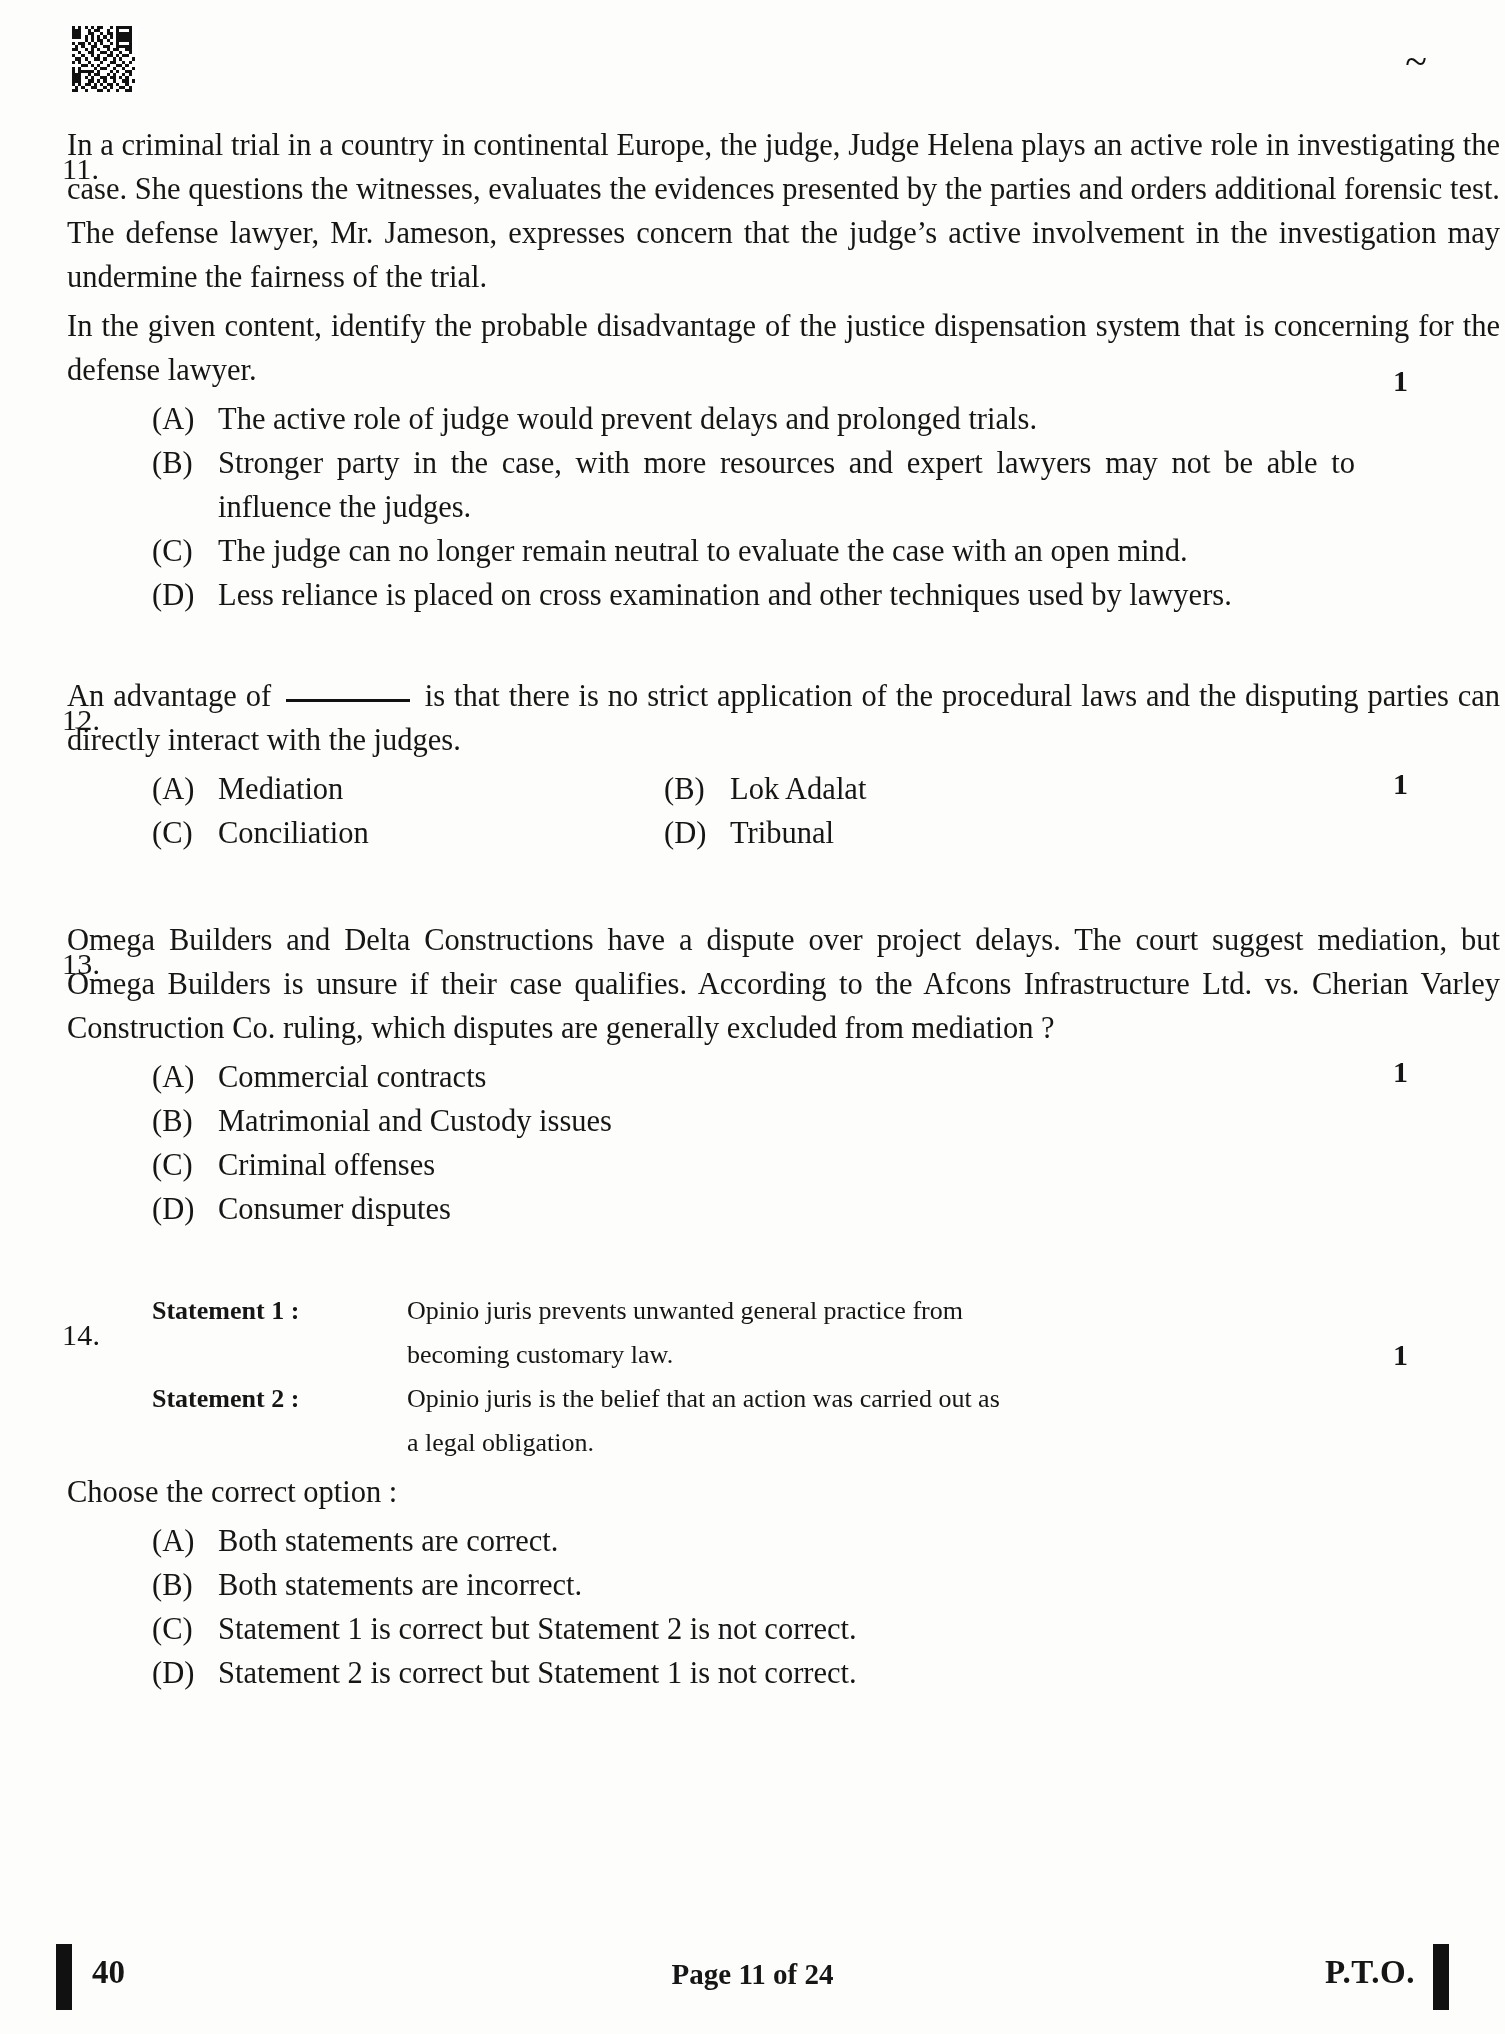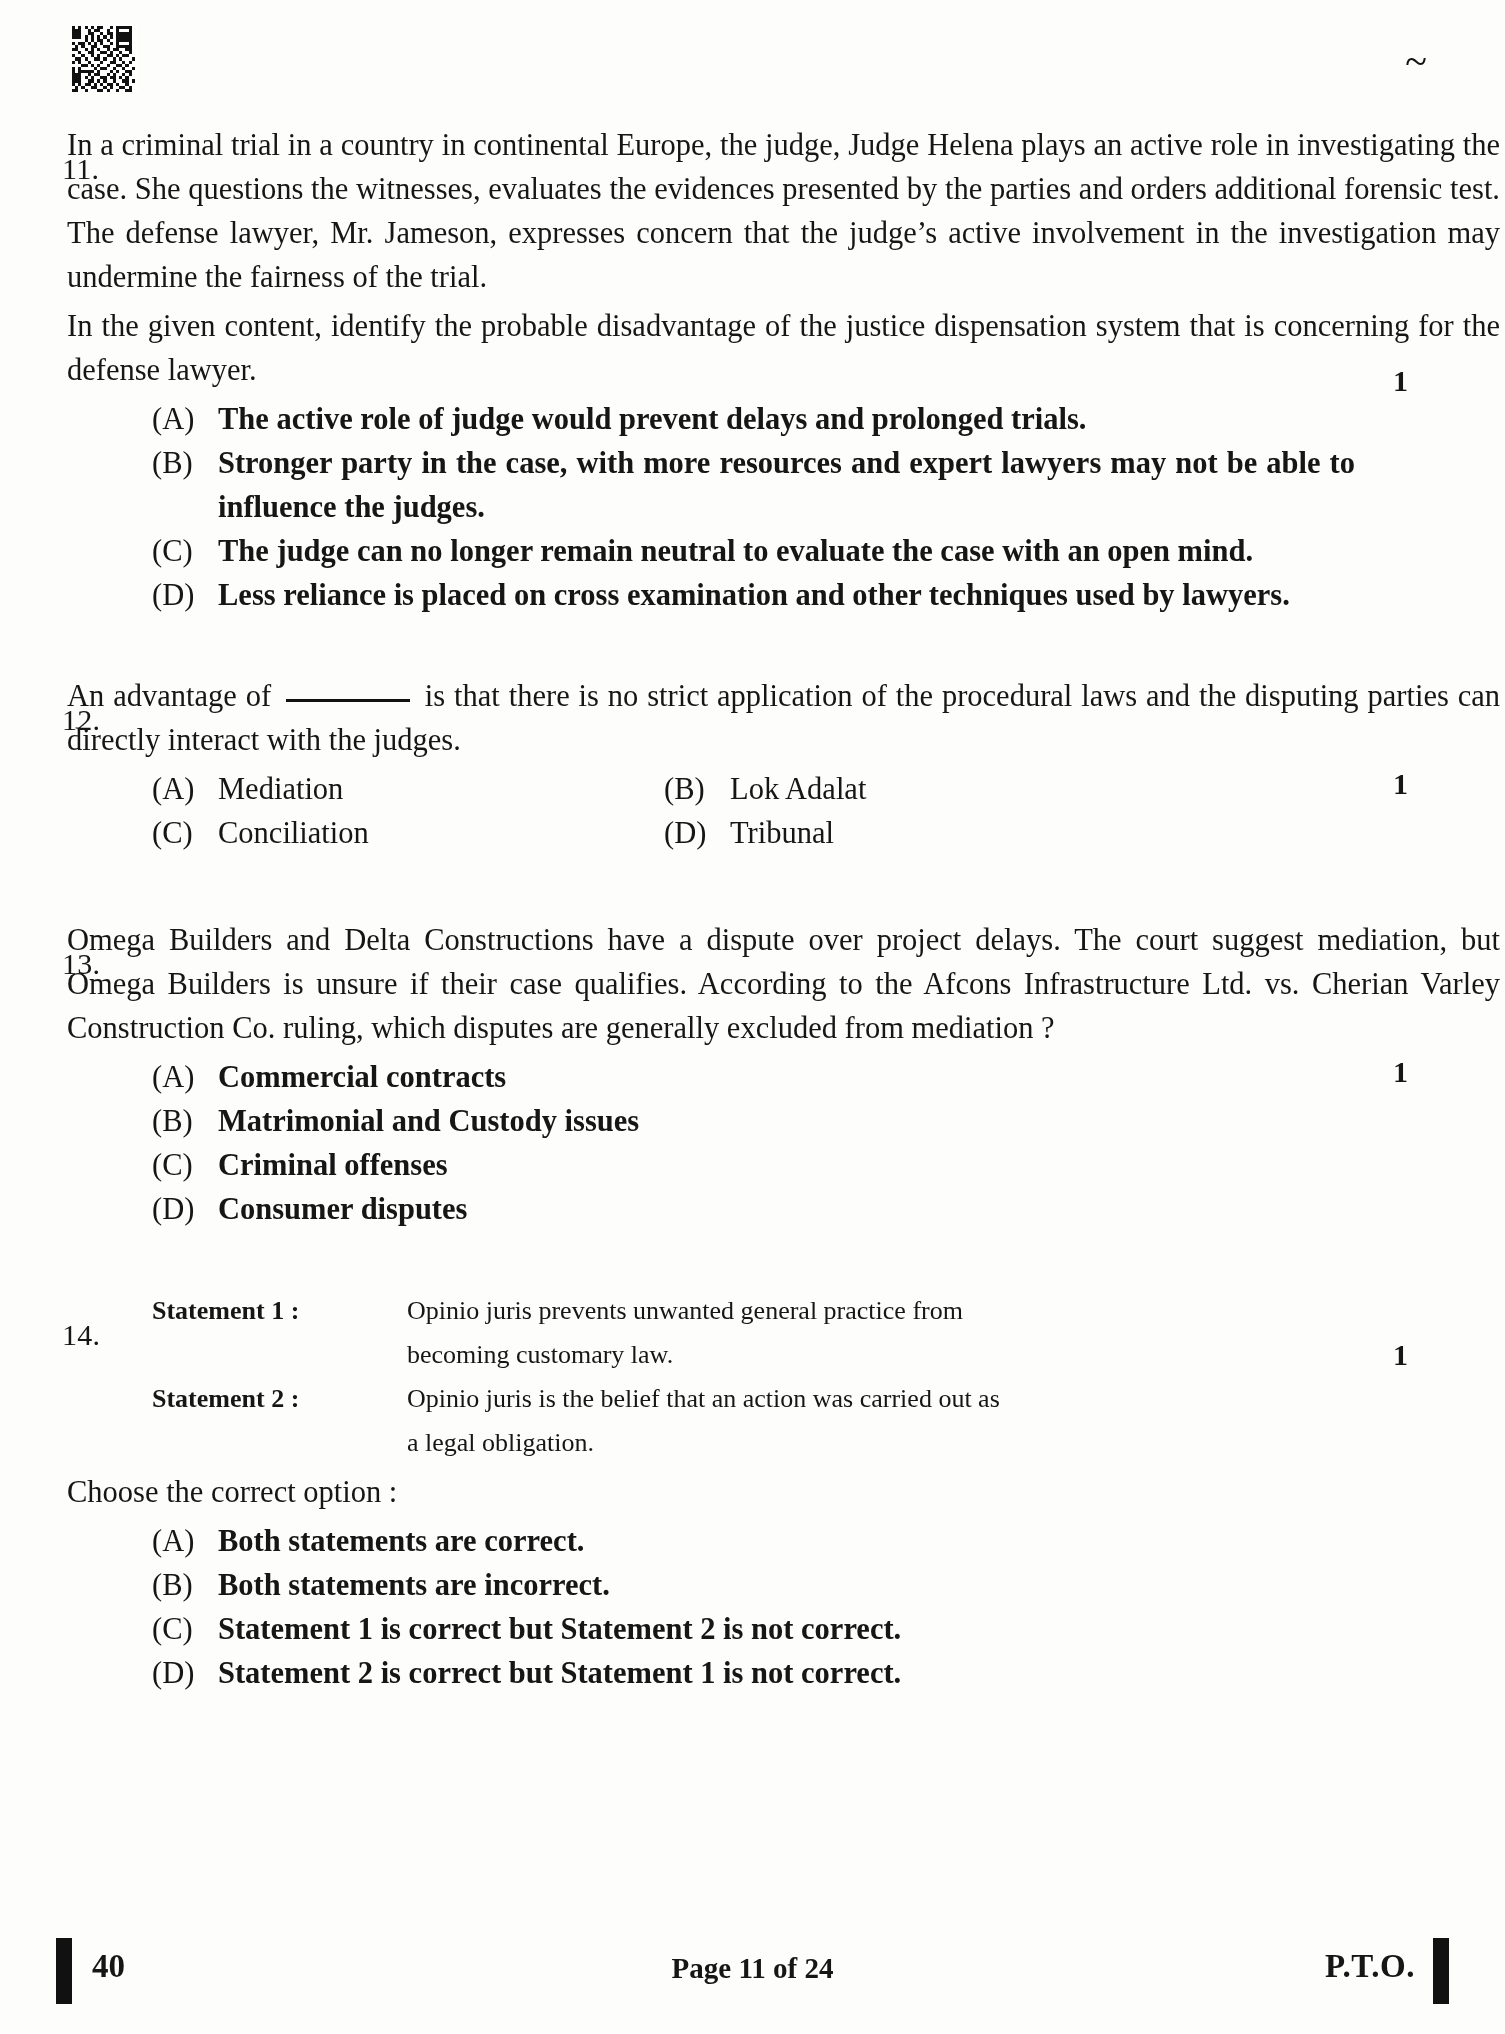--- a/index.html
+++ b/index.html
@@ -98,21 +98,20 @@
     margin: 0;
   }
   .opt-key {
     flex: 0 0 66px;
     width: 66px;
   }
   .opt-txt {
     flex: 1 1 auto;
     text-align: justify;
     text-align-last: left;
-    font-weight: bold;
   }
   .opt-txt.nojust { text-align: left; }
 
   
   .opts2 {
     margin-left: 90px;
     margin-right: 150px;
     font-size: 30.5px;
     line-height: 44px;
   }
@@ -171,21 +170,21 @@
     vertical-align: 4px;
     margin: 0 6px;
   }
   .gap-md { height: 52px; }
   .gap-lg { height: 58px; }
 
   
   .footer {
     position: absolute;
     left: 0;
-    bottom: 26px;
+    bottom: 20px;
     width: 1505px;
     height: 72px;
   }
   .foot-bar {
     position: absolute;
     top: 2px;
     width: 16px;
     height: 66px;
     background: #111;
   }

